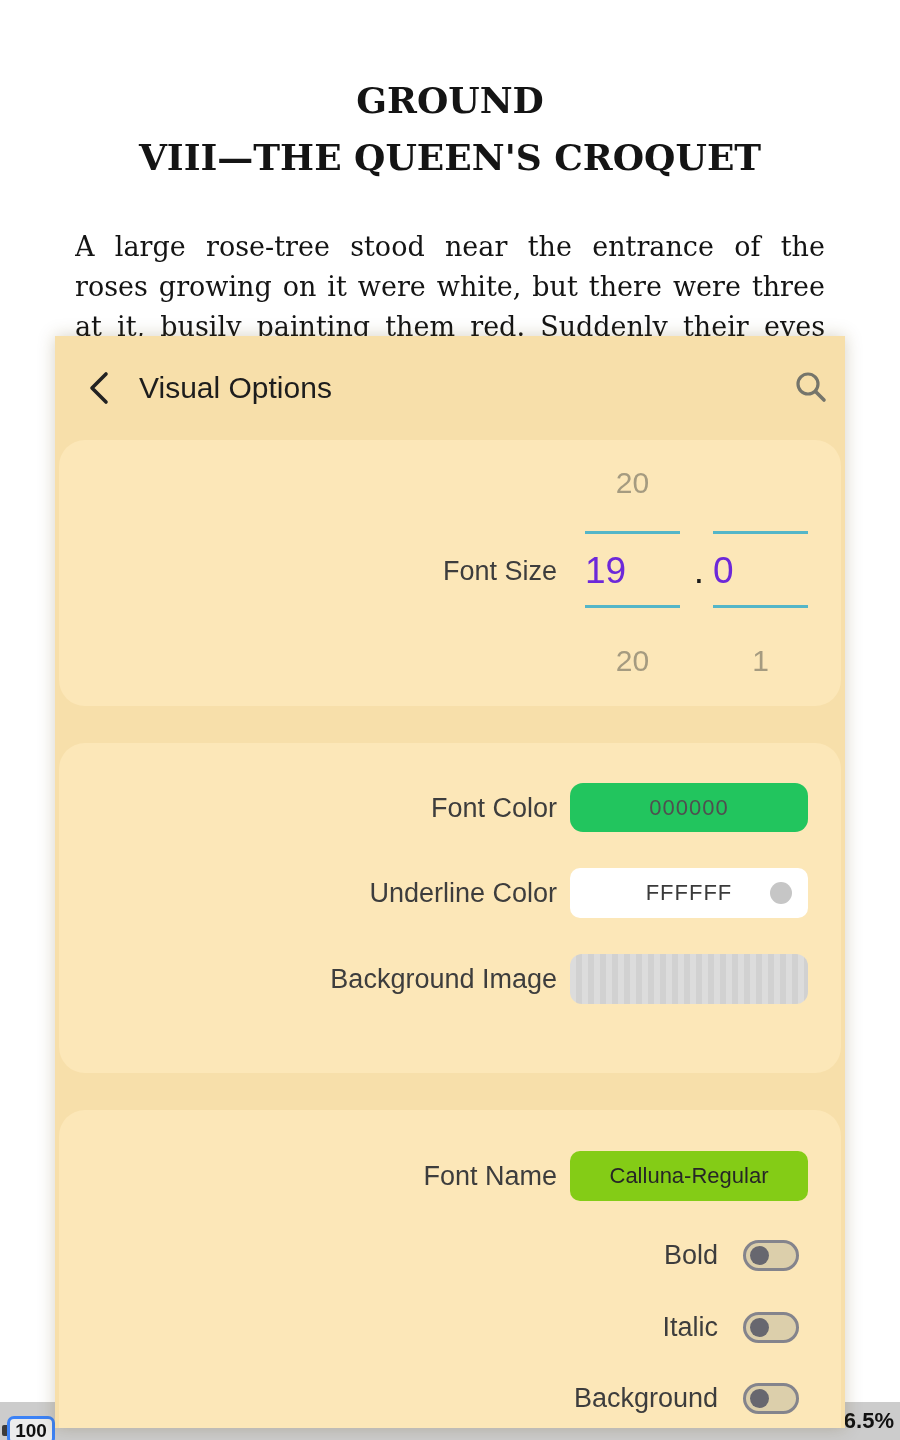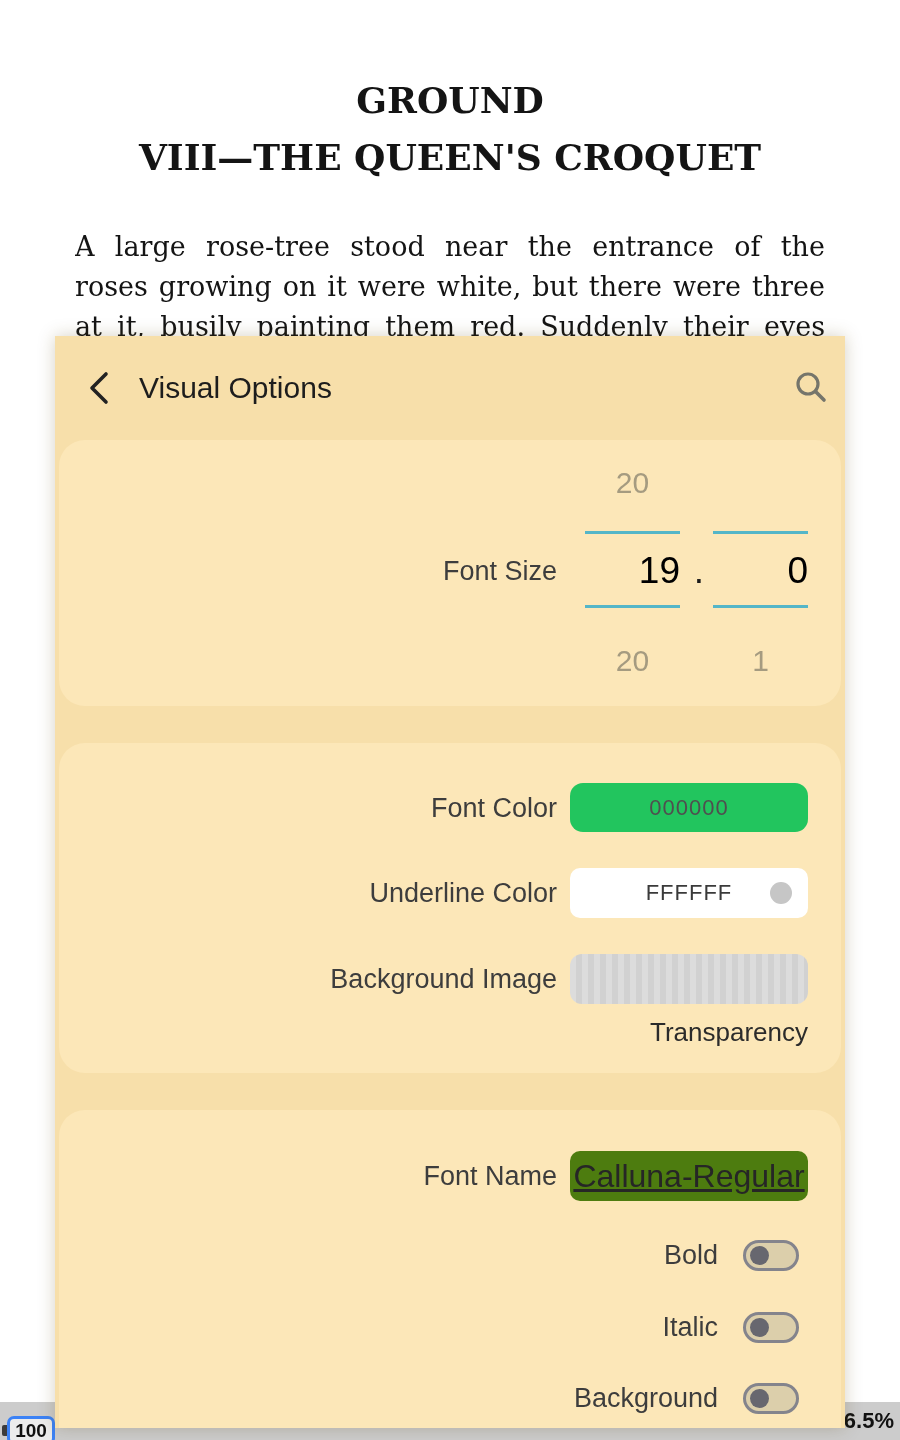--- a/index.html
+++ b/index.html
@@ -28,39 +28,39 @@
   .card{position:absolute;left:4px;width:782px;background:#fce7b8;border-radius:26px;}
   .card1{top:104px;height:266px;}
   .card2{top:407px;height:330px;}
   .card3{top:774px;height:330px;border-radius:26px 26px 0 0;}
   .row-label{position:absolute;left:0;width:498px;text-align:right;font-size:27px;color:#3d3d3d;
     height:38px;line-height:38px;}
   
   .wheel{position:absolute;top:0;width:95px;text-align:center;}
   .w1{left:526px;} .w2{left:654px;}
   .wheel .faded{position:absolute;left:0;width:95px;font-size:30px;color:#a59b80;height:42px;line-height:42px;text-align:center;}
-  .wheel .sel{position:absolute;left:0;top:105px;width:95px;font-size:37px;color:#000000;height:52px;line-height:52px;text-align:right;}
+  .wheel .sel{position:absolute;left:0;top:105px;width:95px;font-size:37px;color:#6d28d9;height:52px;line-height:52px;text-align:left;}
   .wheel .bar{position:absolute;left:0;width:95px;height:0;border-top:3px solid #54b6c8;}
   .bar-top{top:91px;} .bar-bottom{top:165px;}
   .pos-above{top:22px;} .pos-below{top:200px;}
   .wheel-dot{position:absolute;left:630px;top:105px;width:20px;height:52px;line-height:52px;
     font-size:37px;color:#1a1a1a;text-align:center;}
   
   .swatch{position:absolute;left:511px;width:238px;height:50px;text-align:center;cursor:pointer;}
   .swatch-black{top:40px;height:49px;background:#22c55e;border-radius:13px;}
   .swatch-black .val{font-size:22px;color:#4f4f4f;line-height:49px;letter-spacing:1px;}
   .swatch-white{top:125px;background:#ffffff;border-radius:10px;}
   .swatch-white .val{font-size:22px;color:#3a3a3a;line-height:50px;letter-spacing:1px;}
   .swatch-dot{position:absolute;right:16px;top:14px;width:22px;height:22px;border-radius:50%;background:#c6c6c6;}
   .swatch-stripes{top:211px;border-radius:12px;
     background:repeating-linear-gradient(90deg,#dcdcdc 0 6px,#d1d1d1 6px 12px);}
   .transparency{position:absolute;right:33px;top:271px;font-size:26px;color:#2b2b2b;height:36px;line-height:36px;}
   
-  .fontname-btn{position:absolute;left:511px;top:41px;width:238px;height:50px;background:#4d7c0f;
-    border-radius:10px;text-align:center;line-height:50px;font-size:32px;color:#262626;cursor:pointer;text-decoration:underline;}
+  .fontname-btn{position:absolute;left:511px;top:41px;width:238px;height:50px;background:#84cc16;
+    border-radius:10px;text-align:center;line-height:50px;font-size:22px;color:#262626;cursor:pointer;}
   .toggle-label{position:absolute;left:0;width:659px;text-align:right;font-size:27px;color:#3d3d3d;height:38px;line-height:38px;}
   .toggle{position:absolute;left:684px;width:56px;height:31px;border:3px solid #84848c;border-radius:18px;
     background:#dccfab;box-sizing:border-box;cursor:pointer;}
   .toggle .knob{position:absolute;left:4px;top:3px;width:19px;height:19px;border-radius:50%;background:#67676f;}
   svg{display:block;}
 </style>
 </head>
 <body>
 
 <div class="book-title">
@@ -131,21 +131,20 @@
 
     <div class="row-label" style="top:131px;">Underline Color</div>
     <div class="swatch swatch-white">
       <div class="val">FFFFFF</div>
       <div class="swatch-dot"></div>
     </div>
 
     <div class="row-label" style="top:217px;">Background Image</div>
     <div class="swatch swatch-stripes"></div>
 
-    <div class="transparency">Transparency</div>
   </div>
 
   <div class="card card3">
     <div class="row-label" style="top:47px;">Font Name</div>
     <div class="fontname-btn">Calluna-Regular</div>
 
     <div class="toggle-label" style="top:126px;">Bold</div>
     <div class="toggle" style="top:130px;">
       <div class="knob"></div>
     </div>

